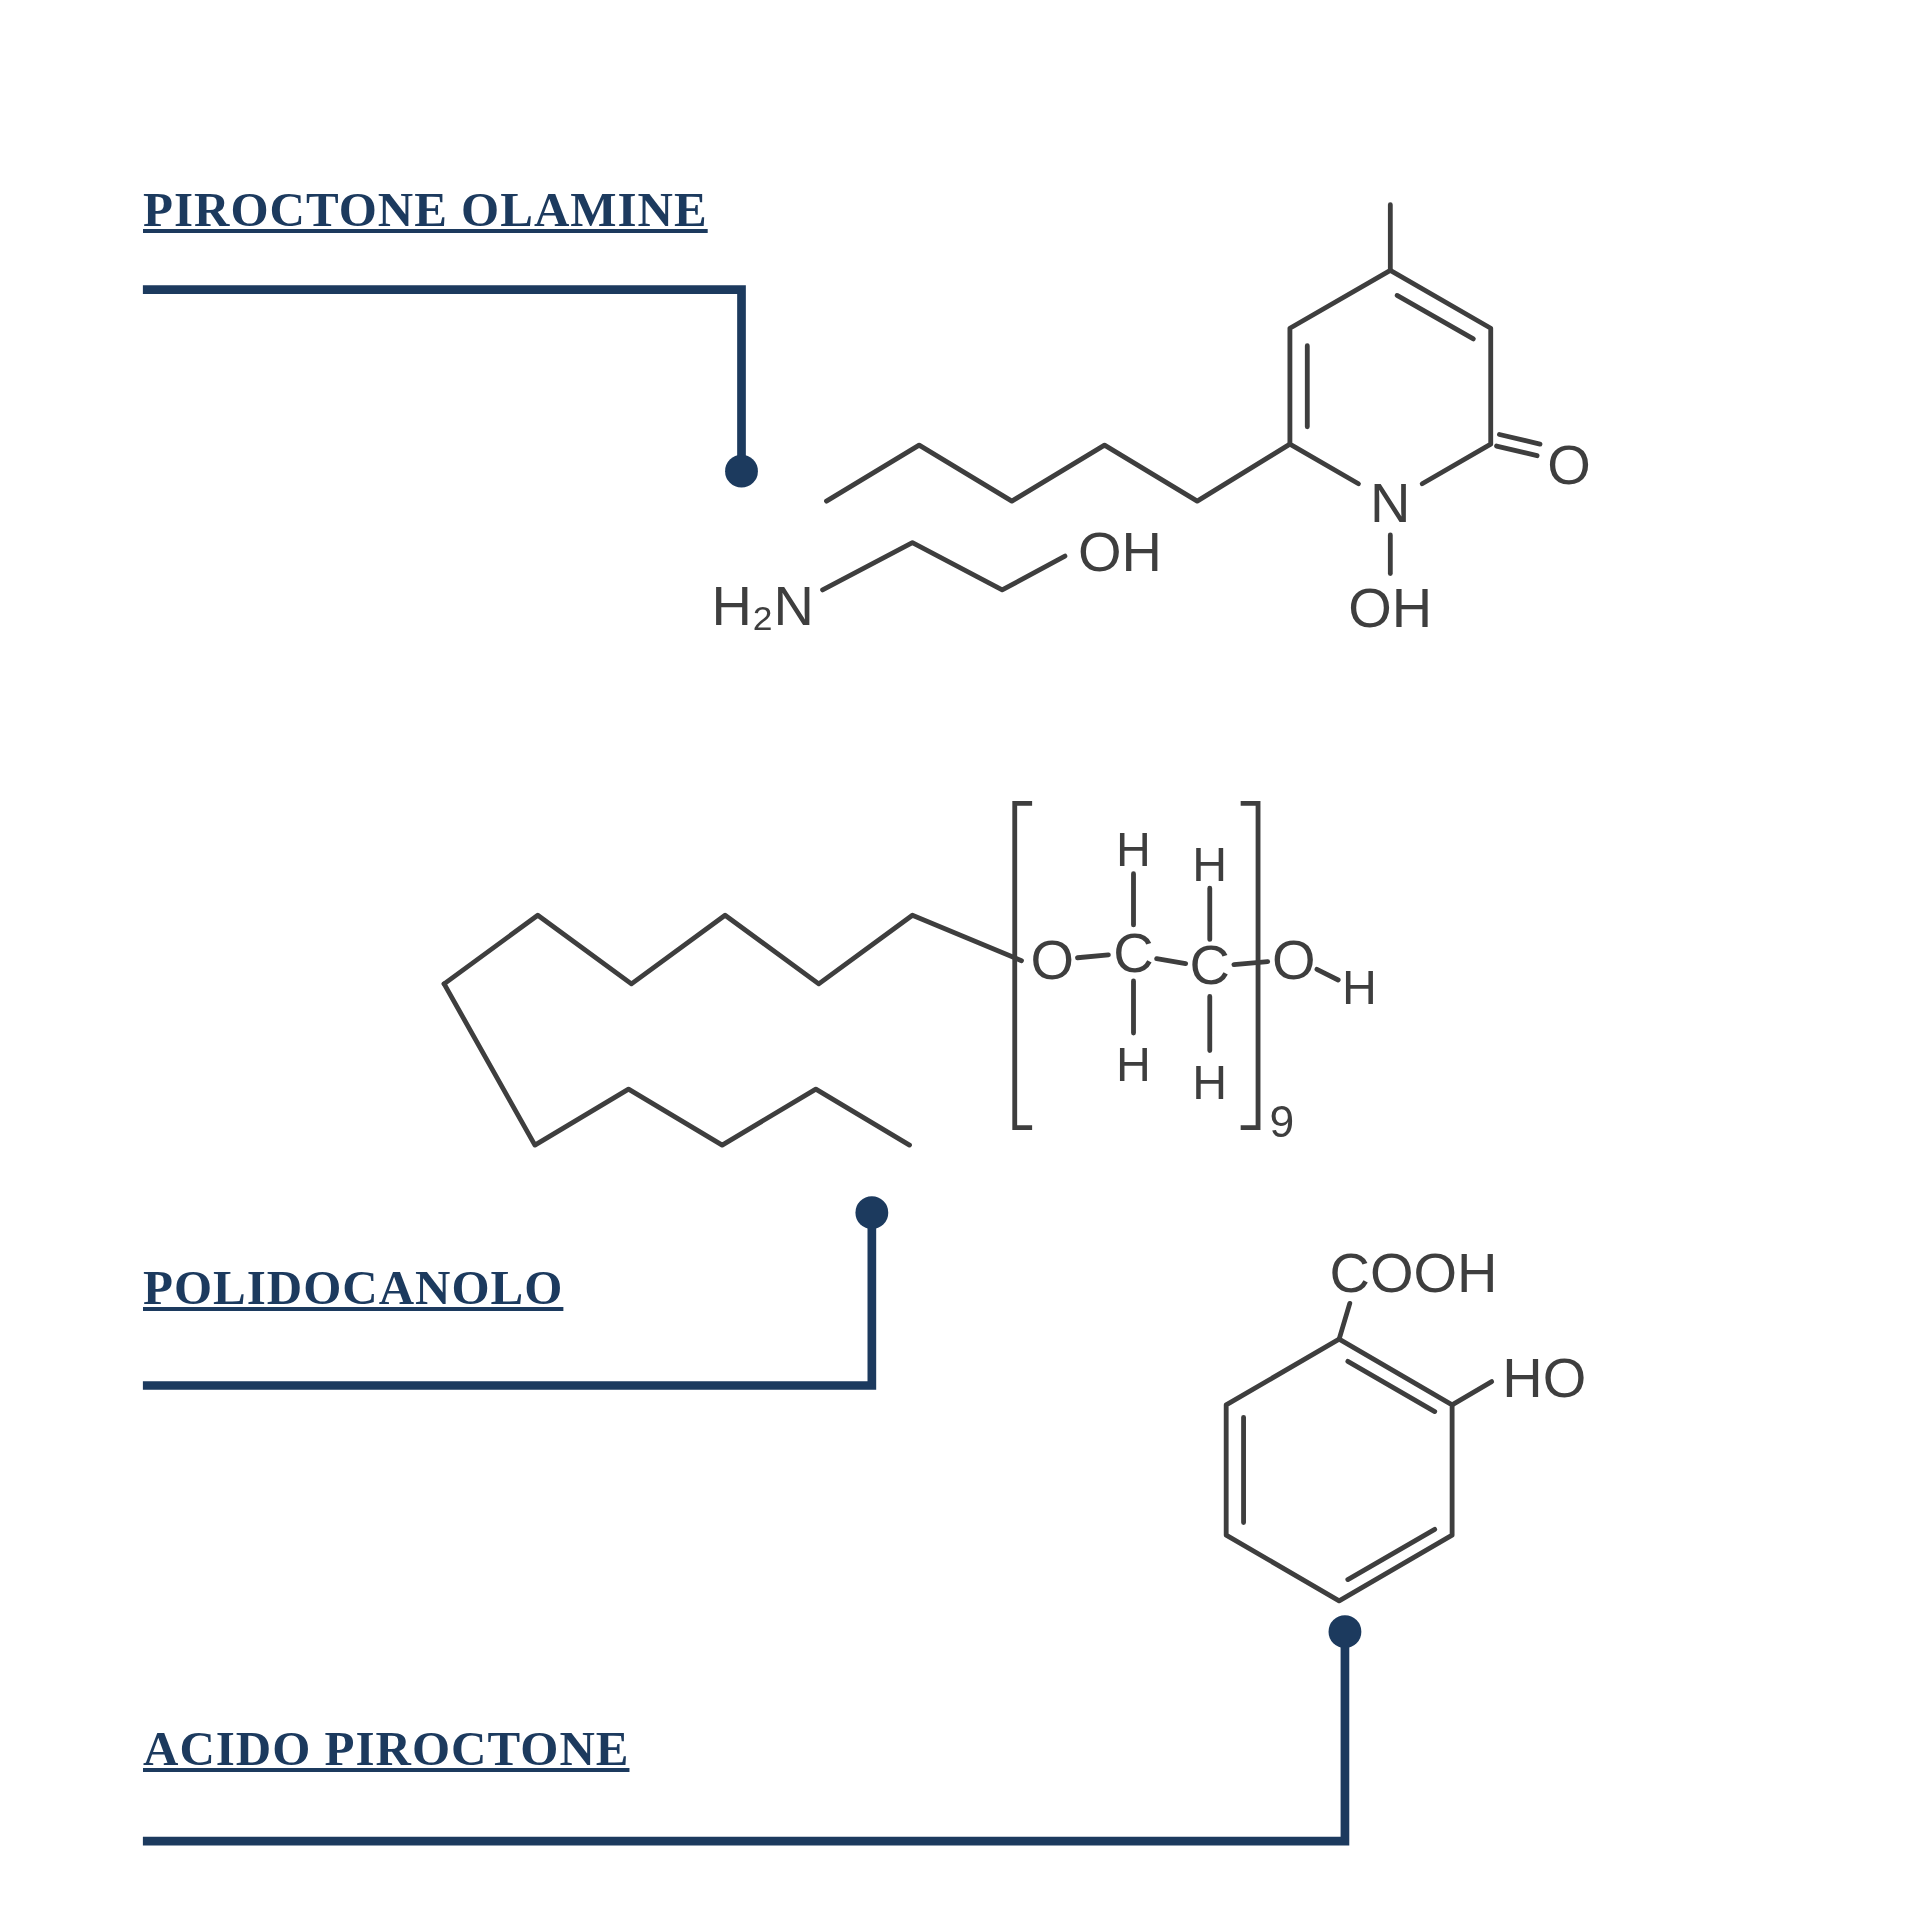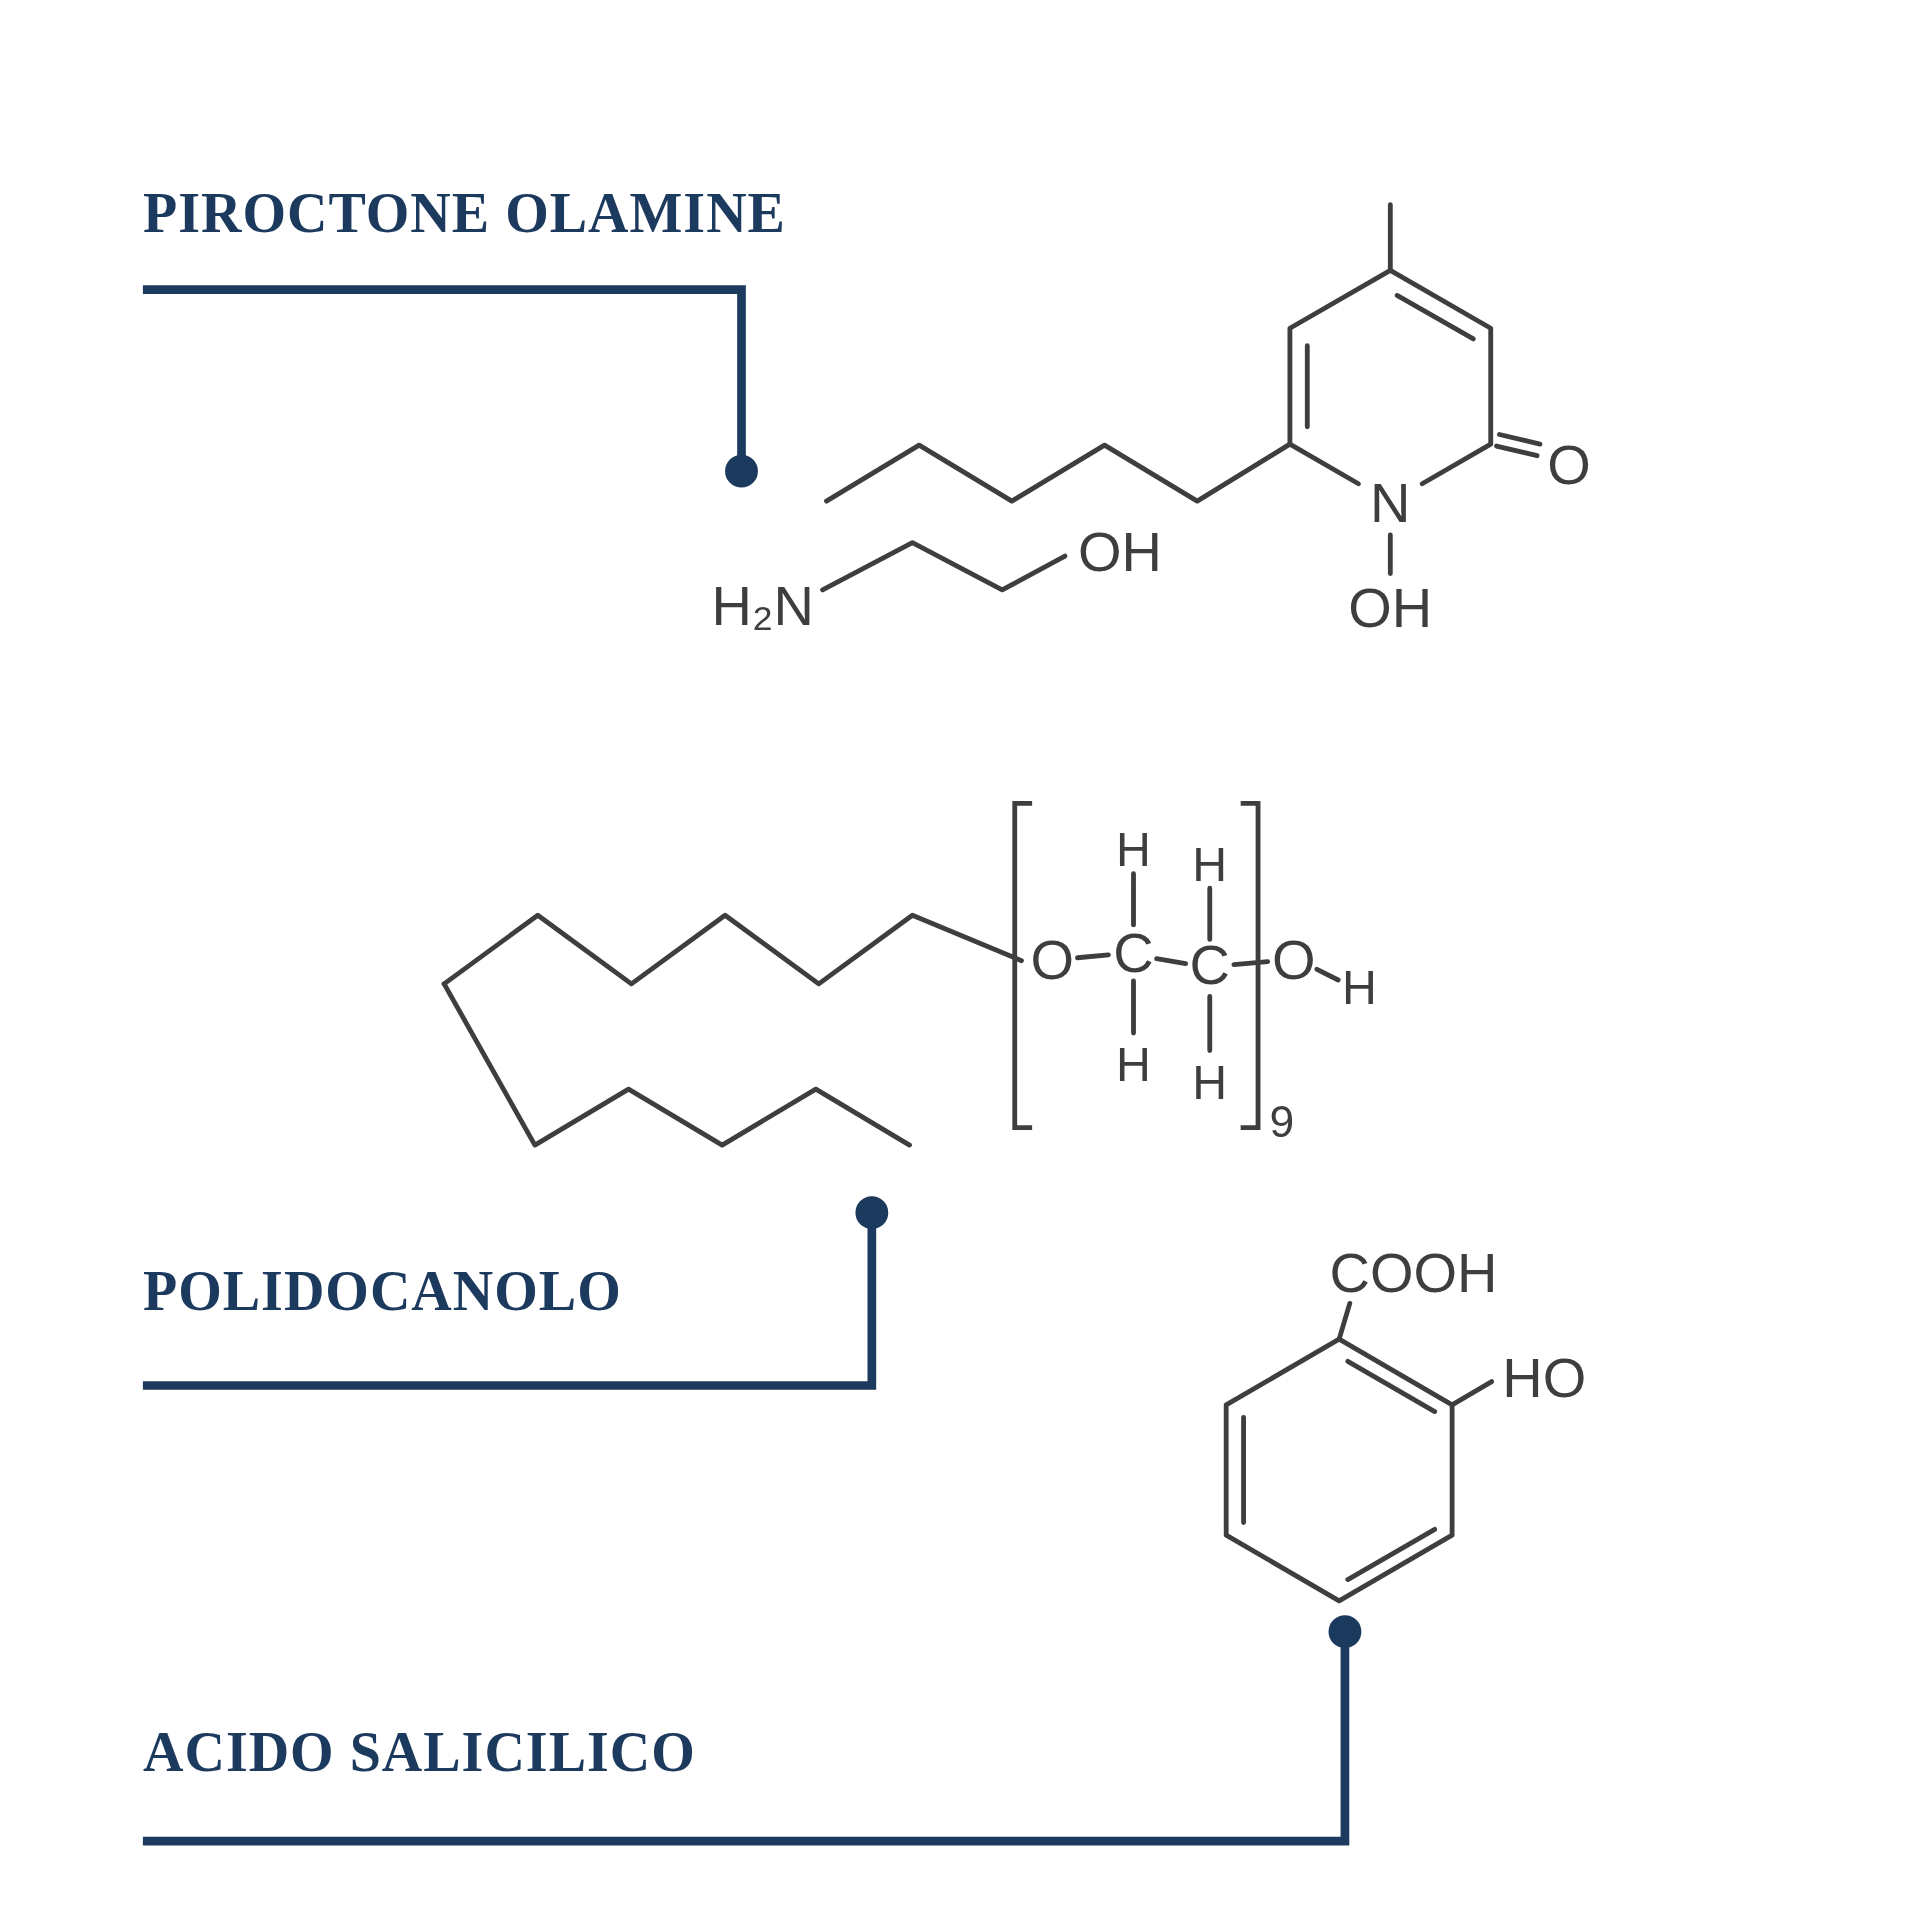--- a/index.html
+++ b/index.html
@@ -3,25 +3,26 @@
 <meta charset="utf-8">
 <style>
   * { margin:0; padding:0; box-sizing:border-box; }
   html, body { width:1931px; height:1931px; background:#ffffff; }
   .canvas { position:relative; width:1931px; height:1931px; background:var(--background,#ffffff); overflow:hidden; }
 
   .section-label {
     position:absolute;
     font-family:"Liberation Serif", serif;
     font-weight:700;
-    font-size:56px;
+    font-size:49px;
     line-height:1;
     letter-spacing:1px;
     color:var(--accent-navy,#1c3a5e);
     white-space:nowrap;
+    text-decoration:underline;
   }
   #label-piroctone   { left:143px; top:185px; }
   #label-polidocanolo{ left:143px; top:1263px;text-align:center; }
   #label-acido       { left:143px; top:1724px; }
 
   svg.diagram { position:absolute; left:0; top:0; }
 
   .bond {
     stroke:var(--structure-gray,#3e3e3e);
     stroke-width:5;
@@ -54,21 +55,21 @@
 </style>
 </head>
 <body>
 
 <div class="canvas">
 
   <div class="section-label" id="label-piroctone">PIROCTONE OLAMINE</div>
 
   <div class="section-label" id="label-polidocanolo">POLIDOCANOLO</div>
 
-  <div class="section-label" id="label-acido">ACIDO SALICILICO</div>
+  <div class="section-label" id="label-acido">ACIDO PIROCTONE</div>
 
   <svg class="diagram" width="1931" height="1931" viewBox="0 0 2000 2000">
 
     <g>
       <path class="connector" d="M148,300 L768,300 L768,478"></path>
       <circle class="dot" cx="768" cy="488" r="17"></circle>
     </g>
 
     <g>
 

